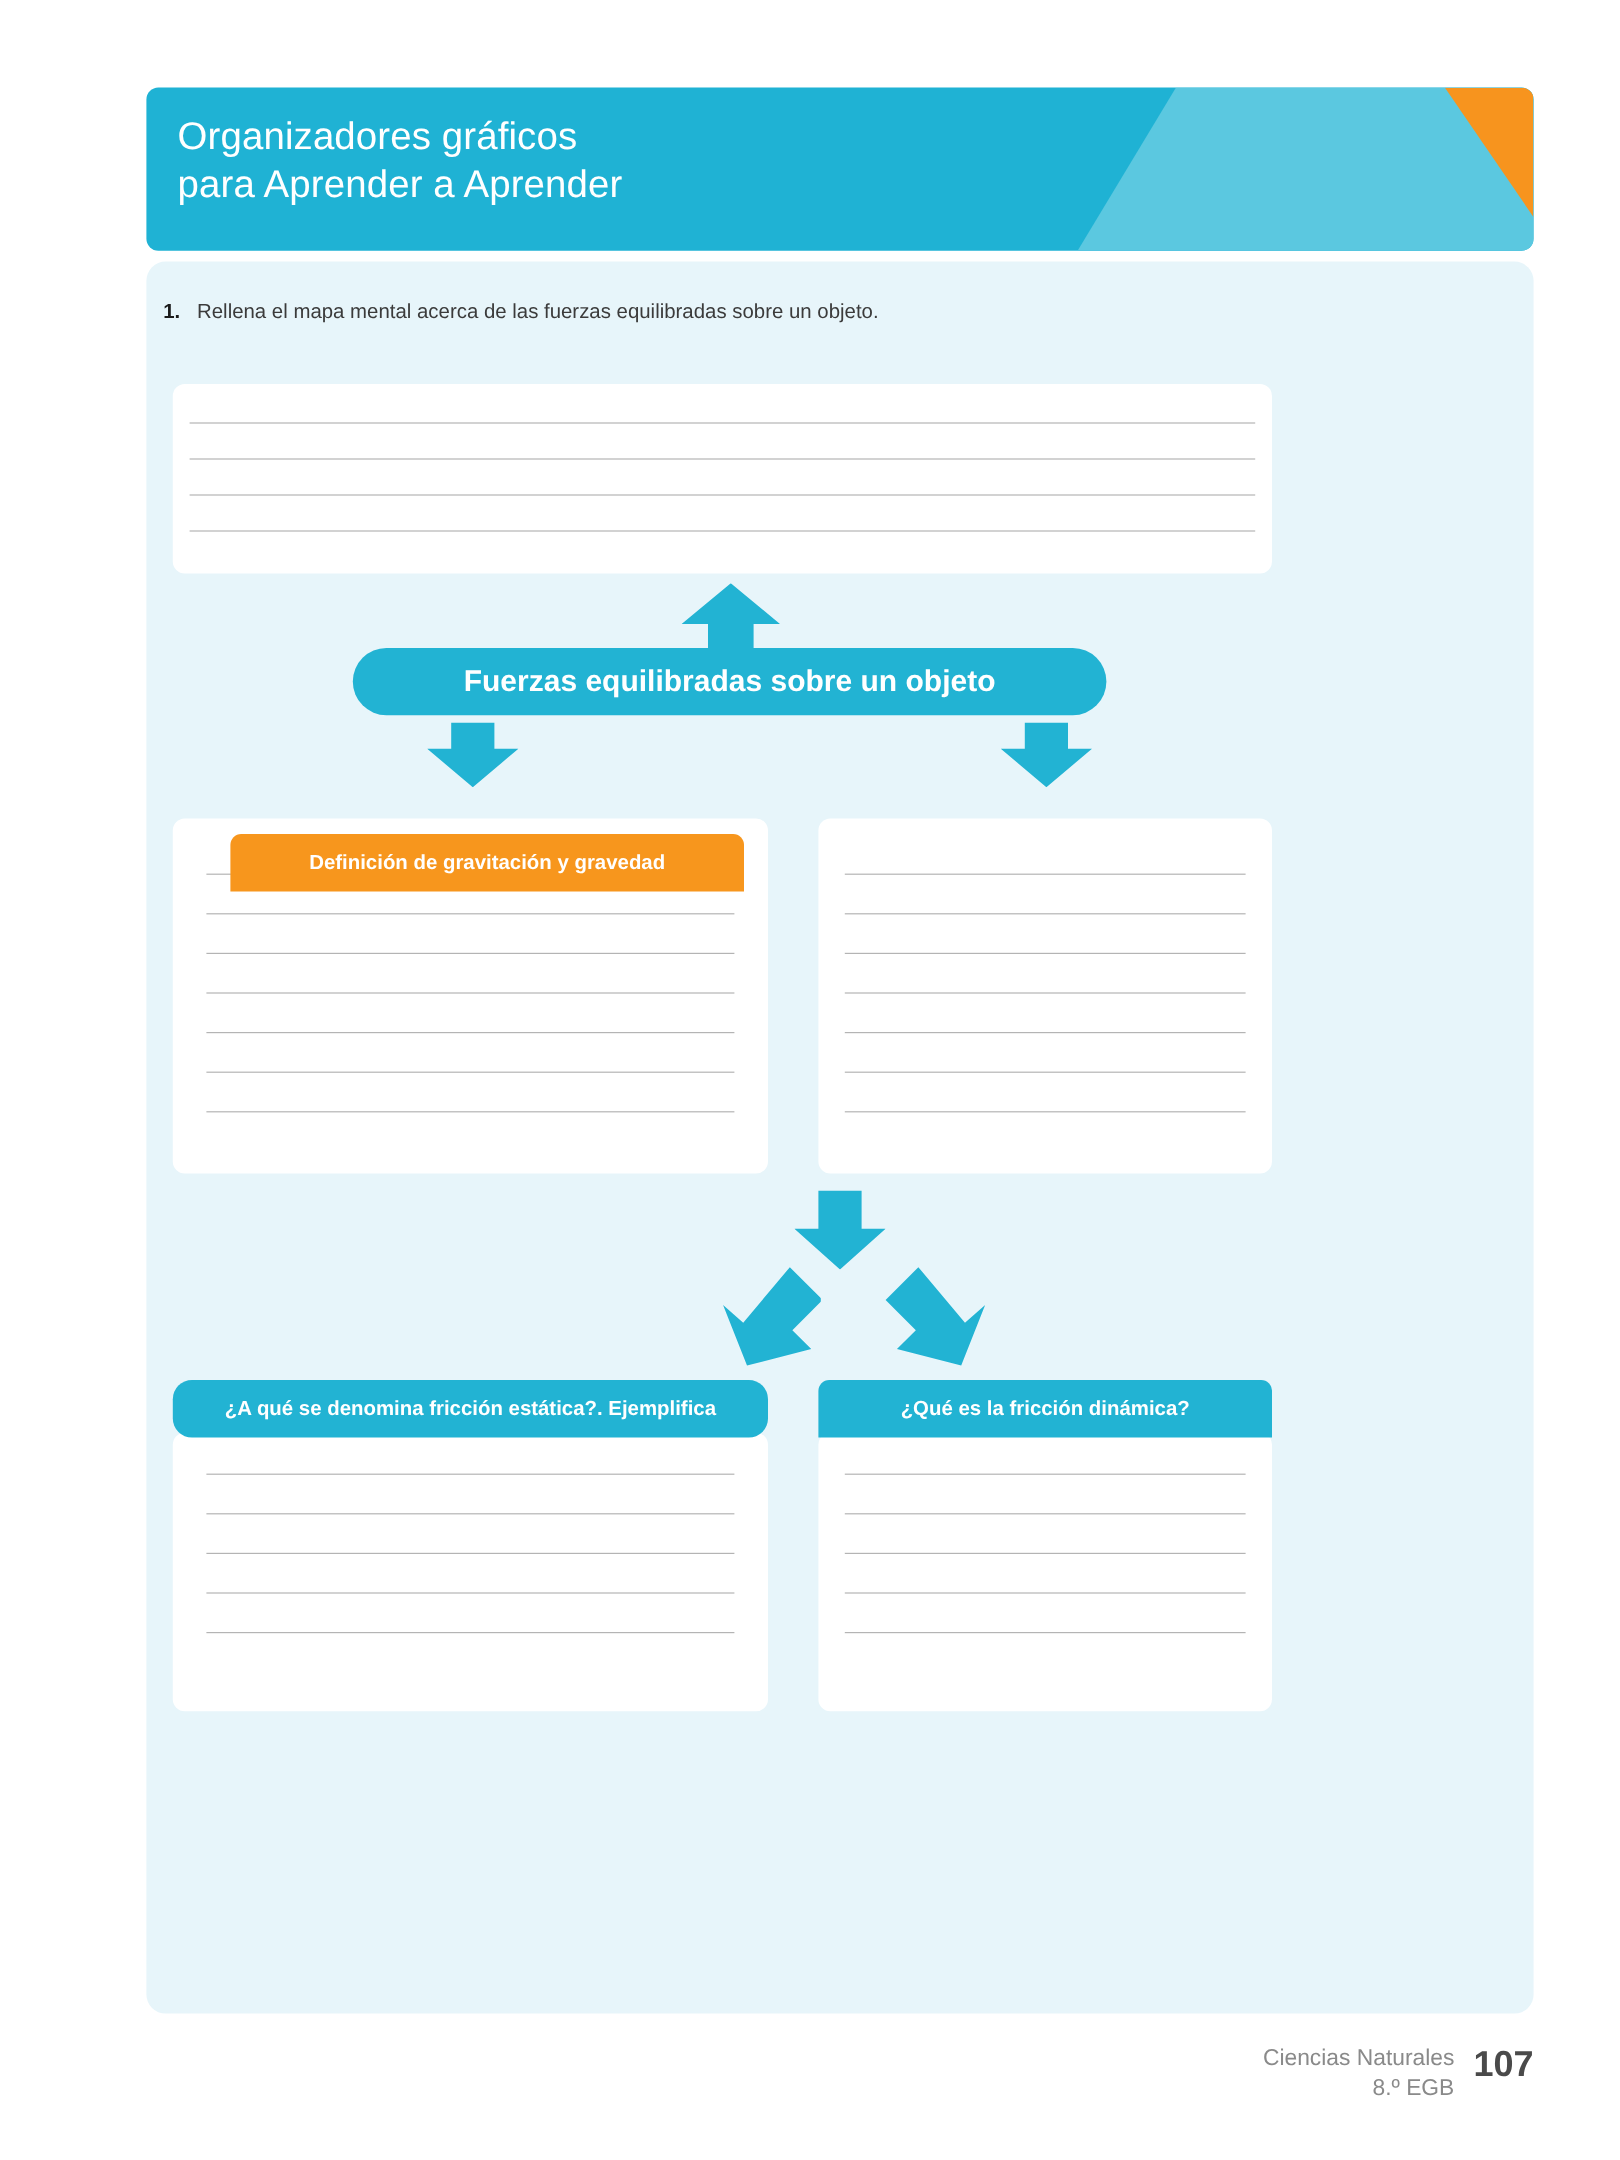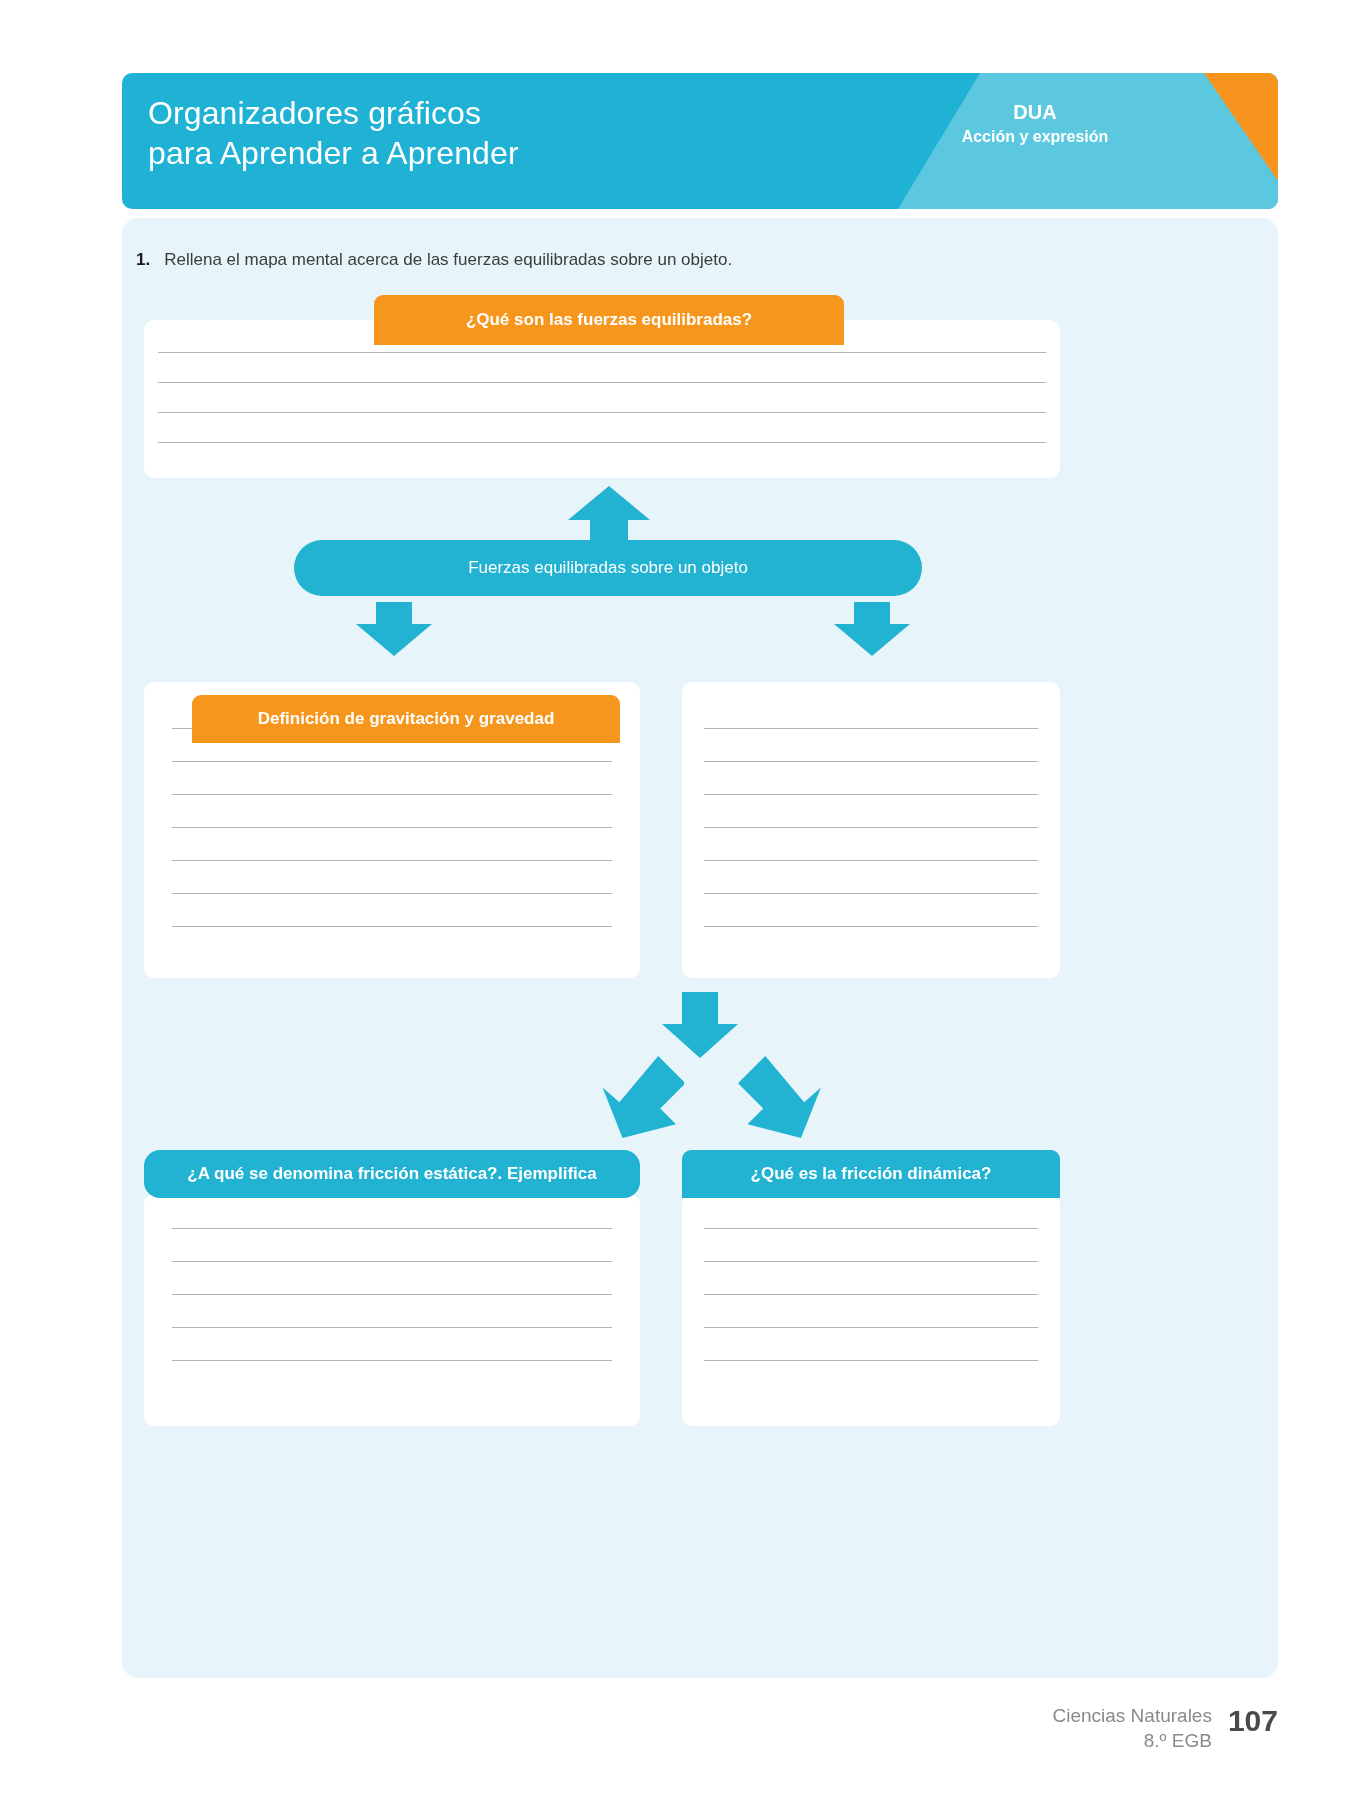--- a/index.html
+++ b/index.html
@@ -80,21 +80,21 @@
   .line {
     height: 1px; background: #9b9b9b; opacity: .75;
     margin: 0 auto;
   }
 
   
   .pill {
     position: absolute;
     background: #22b3d3;
     border-radius: 32px;
-    color: #fff; font-size: 17px; font-weight: normal;
+    color: #fff; font-size: 25px; font-weight: bold;
     display: flex; align-items: center; justify-content: center;
     z-index: 3;
   }
 
   
   .arrow { position: absolute; z-index: 1; }
   .arrow svg { display: block; }
 
   
   .footer {
@@ -114,34 +114,29 @@
 </head>
 <body>
 
 <div class="page">
 
   <div class="header">
     <div class="header-diag"></div>
     <div class="header-orange"></div>
     <div class="header-title">Organizadores gráficos
 para Aprender a Aprender</div>
-    <div class="dua-block">
-      <div class="dua-title">DUA</div>
-      <div class="dua-sub">Acción y expresión</div>
-    </div>
   </div>
 
   <div class="panel">
 
     <div class="instruction">
       <span class="num">1.</span>
       <span>Rellena el mapa mental acerca de las fuerzas equilibradas sobre un objeto.</span>
     </div>
 
-    <div class="hdrbox orange" style="left:252px; top:77px; width:470px; height:50px;">¿Qué son las fuerzas equilibradas?</div>
     <div class="whitecard" id="card-top" style="left:22px; top:102px; width:916px; height:158px;">
       <div class="lines" style="top: 32px;">
           <div class="line" style="margin-top:0px; width:calc(100% - 28px);"></div>
           <div class="line" style="margin-top:29px; width:calc(100% - 28px);"></div>
           <div class="line" style="margin-top:29px; width:calc(100% - 28px);"></div>
           <div class="line" style="margin-top:29px; width:calc(100% - 28px);"></div>
         </div>
     </div>
 
     <div class="arrow" style="left:446px; top:268px;">

